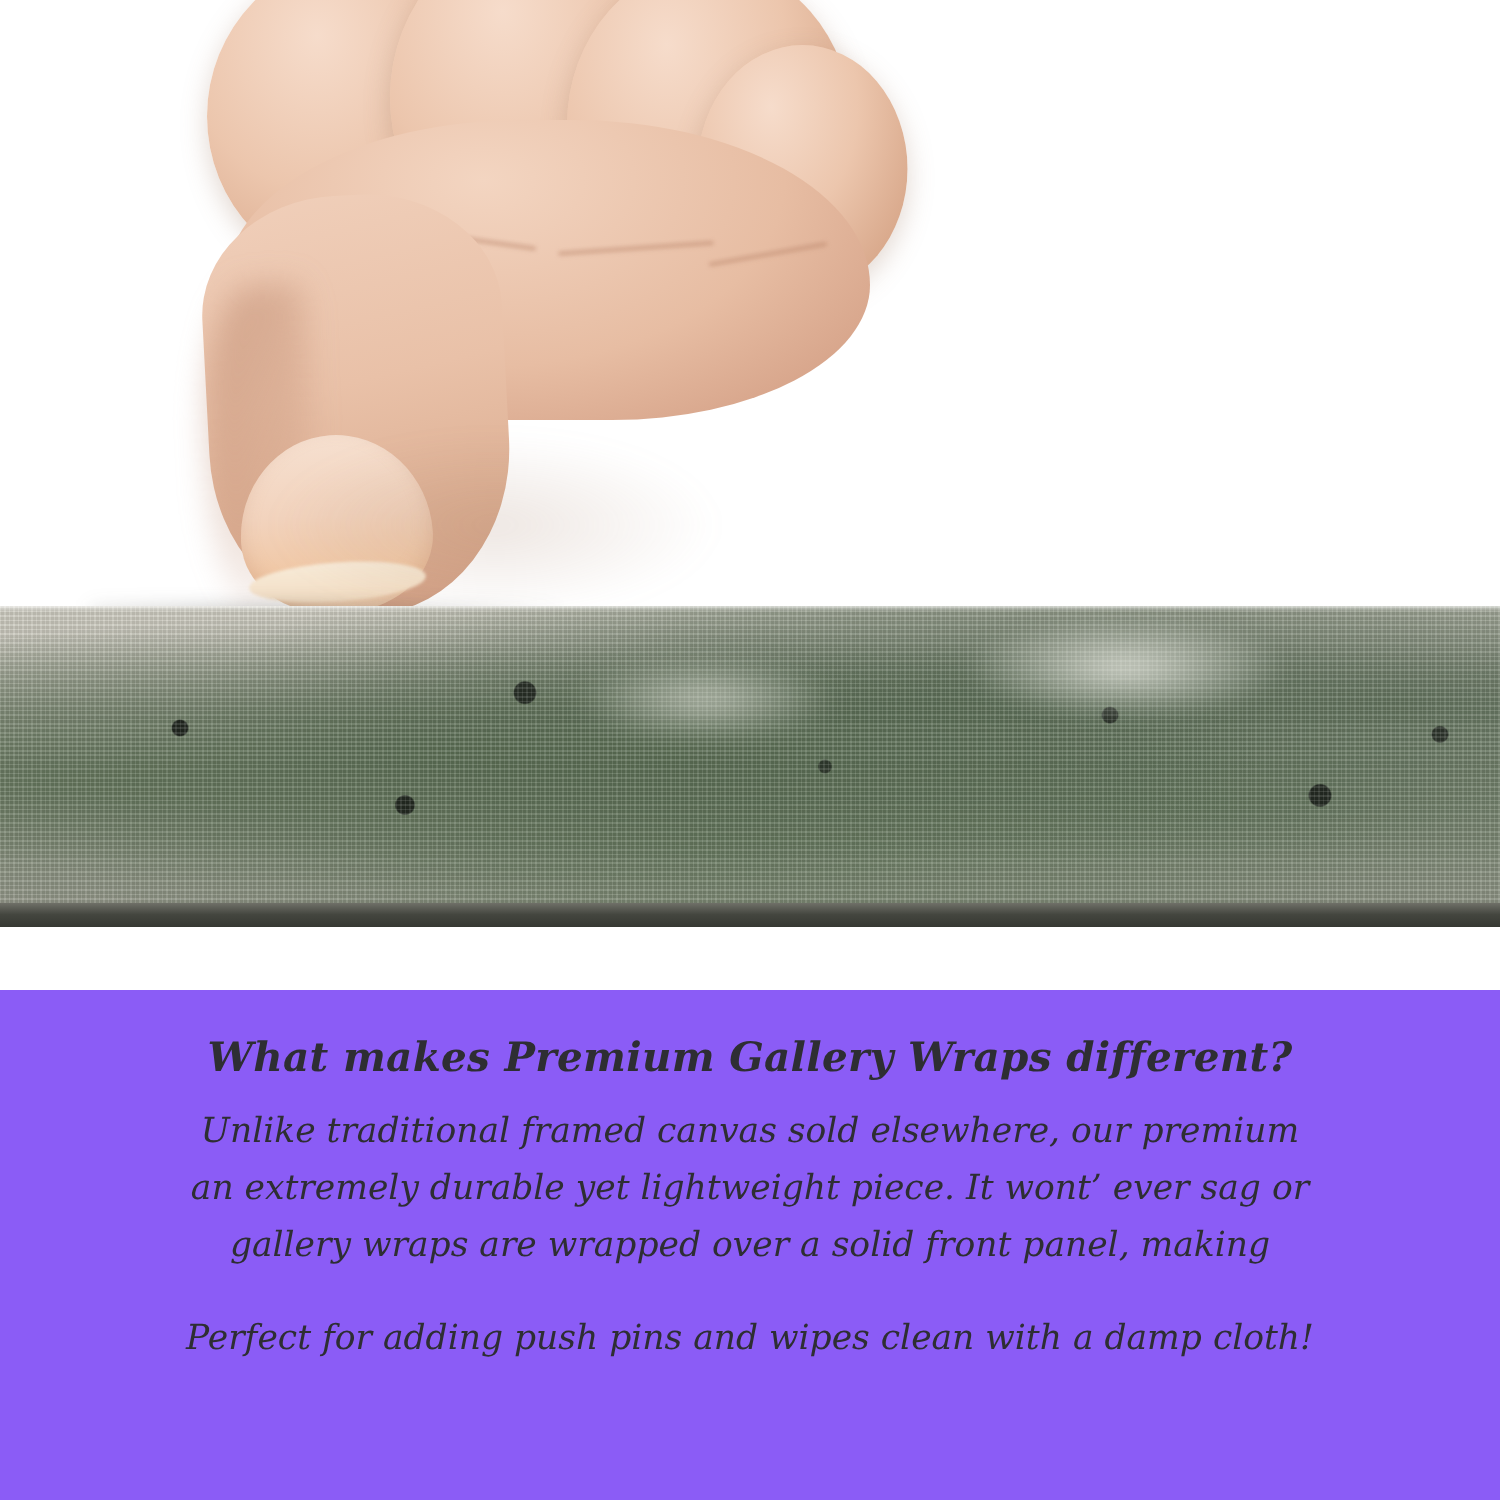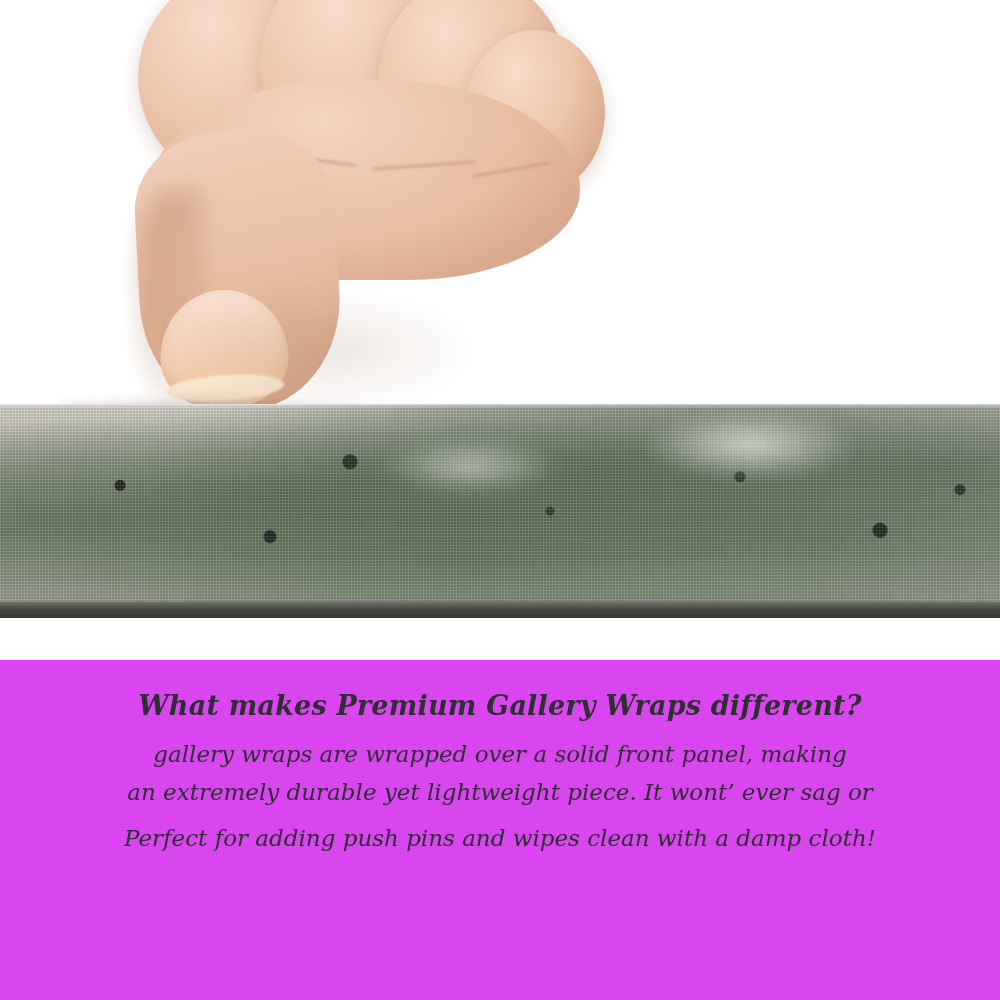--- a/index.html
+++ b/index.html
@@ -10,21 +10,21 @@
   body {
     width: 1000px;
     height: 1000px;
     overflow: hidden;
     font-family: "DejaVu Sans", sans-serif;
   }
   .page {
     position: relative;
     width: 1000px;
     height: 1000px;
-    background: #d946ef;
+    background: #8b5cf6;
   }
 
   
   .photo {
     position: absolute;
     left: 0;
     top: 0;
     width: 1000px;
     height: 660px;
     background: #ffffff;
@@ -219,21 +219,21 @@
     letter-spacing: 0.2px;
     margin: 0 0 14px 0;
   }
   .caption .line {
     font-size: 23px;
     line-height: 38px;
     margin: 0;
     white-space: nowrap;
   }
   .caption .last {
-    margin-top: 8px;
+    margin-top: 24px;
   }
 </style>
 </head>
 <body>
 
 <div class="page">
 
   <div class="photo">
 
     <div class="hand">
@@ -258,18 +258,19 @@
       <div class="weave"></div>
       <div class="stripHighlight"></div>
       <div class="stripHighlight2"></div>
       <div class="canvasTopEdge"></div>
       <div class="canvasBottomEdge"></div>
     </div>
   </div>
 
   <div class="caption">
     <p class="headline">What makes Premium Gallery Wraps different?</p>
+    <p class="line">Unlike traditional framed canvas sold elsewhere, our premium</p>
+    <p class="line">an extremely durable yet lightweight piece. It wont’ ever sag or</p>
     <p class="line">gallery wraps are wrapped over a solid front panel, making</p>
-    <p class="line">an extremely durable yet lightweight piece. It wont’ ever sag or</p>
     <p class="line last">Perfect for adding push pins and wipes clean with a damp cloth!</p>
   </div>
 
 </div>
 
 </body></html>

